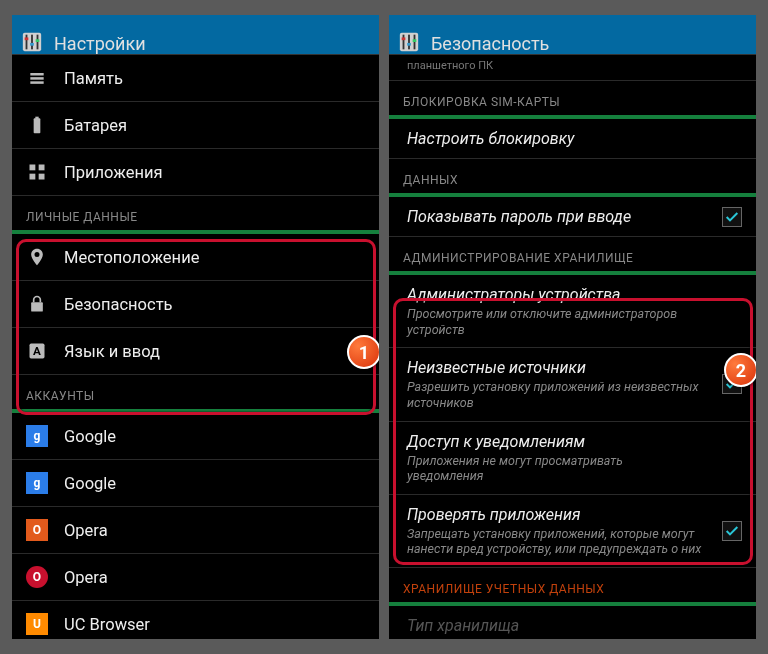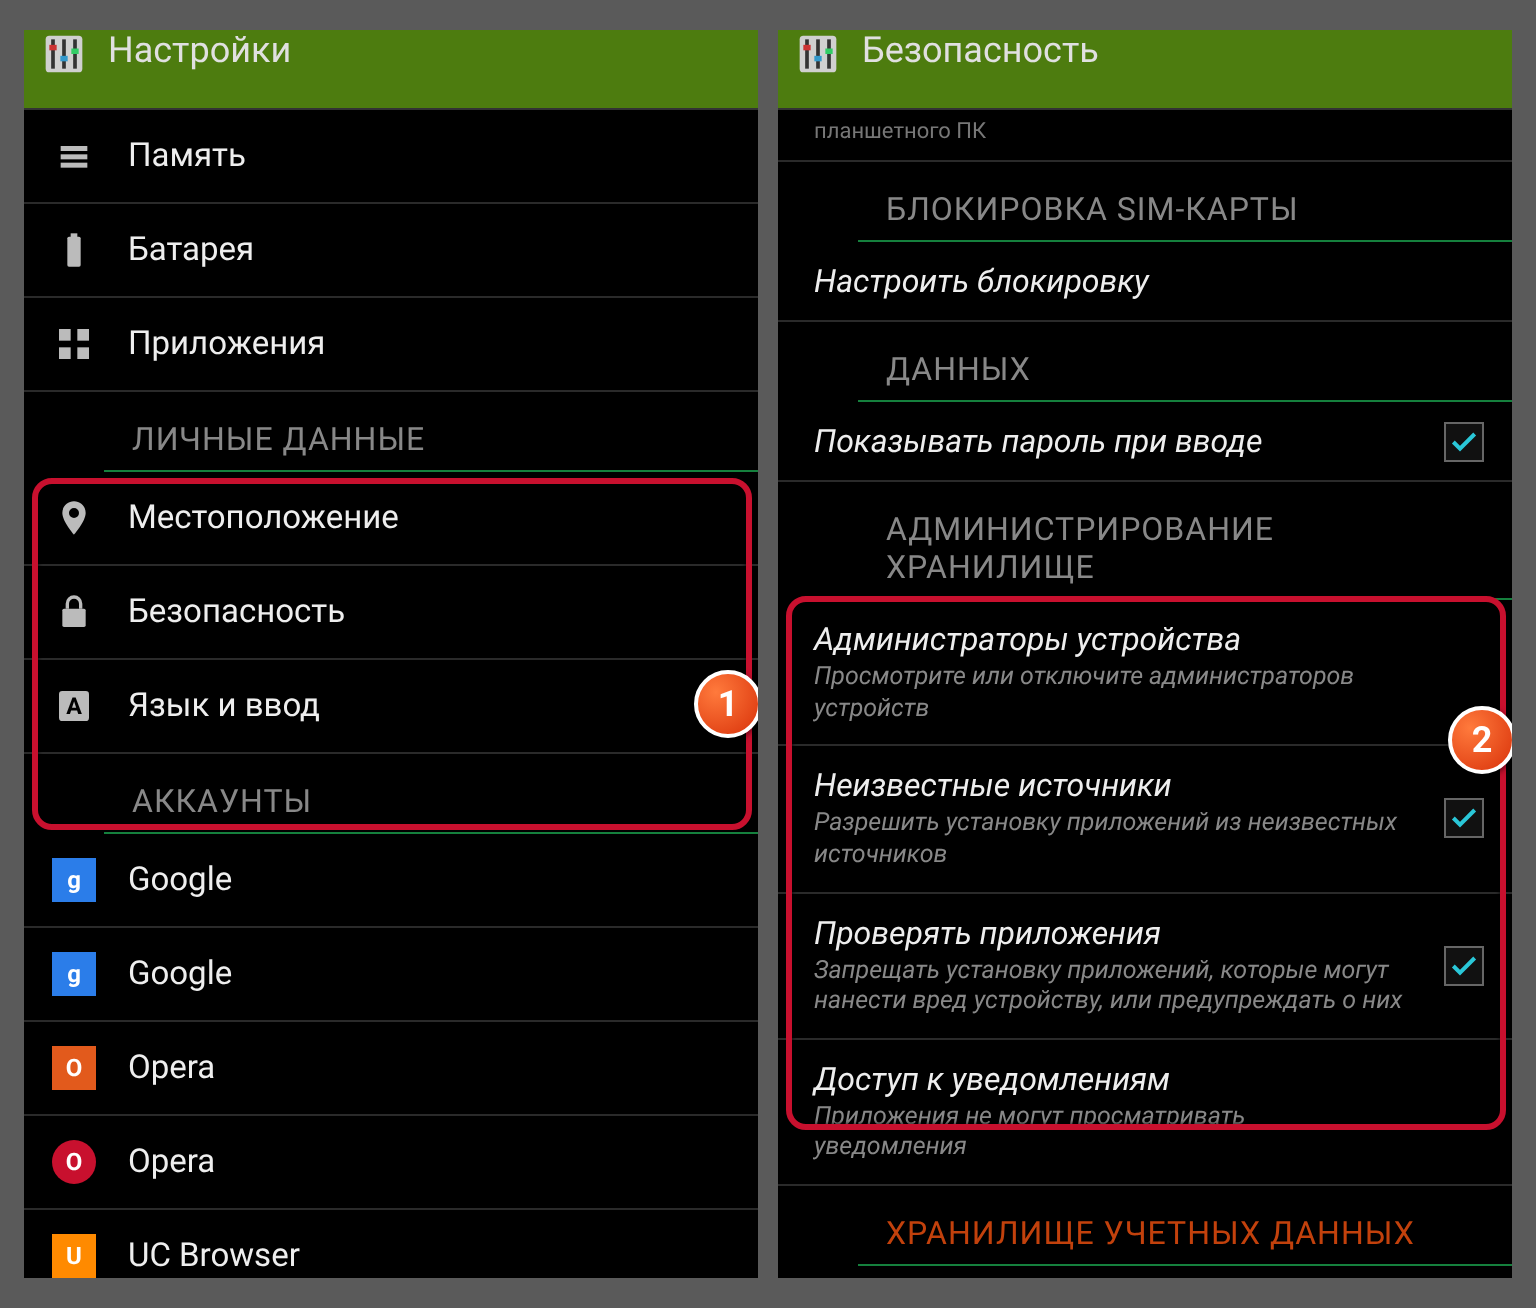--- a/index.html
+++ b/index.html
@@ -16,23 +16,23 @@
   .screen {
     background: #000;
     width: 370px;
     height: 624px;
     display: flex;
     flex-direction: column;
     overflow: hidden;
     position: relative;
   }
   .titlebar {
-    background: #4d7c0f;
-    display: flex;
-    align-items: flex-start;
+    background: #0369a1;
+    display: flex;
+    align-items: flex-end;
     height: 40px;
     padding: 0 8px;
     border-bottom: 1px solid #333;
   }
   .titlebar-icon {
     width: 24px;
     height: 24px;
     margin-right: 10px;
     display: inline-flex;
     align-items: center;
@@ -64,25 +64,24 @@
     justify-content: center;
     color: #bbb;
   }
   .row-label {
     color: #eee;
     font-size: 16.5px;
     flex: 1;
   }
   .section-header {
     color: #888;
-    font-size: 16px;
+    font-size: 12px;
     letter-spacing: 0.5px;
     padding: 14px 14px 6px;
-    border-bottom: 1px solid #15803d;
-    margin-left: 40px;
+    border-bottom: 4px solid #15803d;
   }
   .hilite-box {
     position: absolute;
     border: 3px solid #c8102e;
     border-radius: 10px;
     pointer-events: none;
     box-shadow: 0 0 2px #000 inset;
   }
   .badge {
     position: absolute;
@@ -301,32 +300,32 @@
     <div class="row2">
       <span class="row2-title">Неизвестные источники</span>
       <span class="row2-sub">Разрешить установку приложений из неизвестных источников</span>
       <span class="check">
           <svg viewBox="0 0 24 24">
             <path d="M4 12l5 5L20 6" stroke="#2ac7d8" stroke-width="3" fill="none"></path>
           </svg>
         </span>
     </div>
     <div class="row2">
+      <span class="row2-title">Доступ к уведомлениям</span>
+      <span class="row2-sub">Приложения не могут просматривать уведомления</span>
+    </div>
+    <div class="row2">
       <span class="row2-title">Проверять приложения</span>
       <span class="row2-sub">Запрещать установку приложений, которые могут нанести вред устройству, или предупреждать о них</span>
       <span class="check">
           <svg viewBox="0 0 24 24">
             <path d="M4 12l5 5L20 6" stroke="#2ac7d8" stroke-width="3" fill="none"></path>
           </svg>
         </span>
     </div>
-    <div class="row2">
-      <span class="row2-title">Доступ к уведомлениям</span>
-      <span class="row2-sub">Приложения не могут просматривать уведомления</span>
-    </div>
 
     <div class="section-header dim">ХРАНИЛИЩЕ УЧЕТНЫХ ДАННЫХ</div>
     <div class="row2 dim">
       <span class="row2-title">Тип хранилища</span>
 
     </div>
 
     <div class="hilite-box" style="left:4px; top:243px; width:360px; height:267px;"></div>
     <div class="badge" style="right:-2px; top:298px;">2</div>
   </div>

